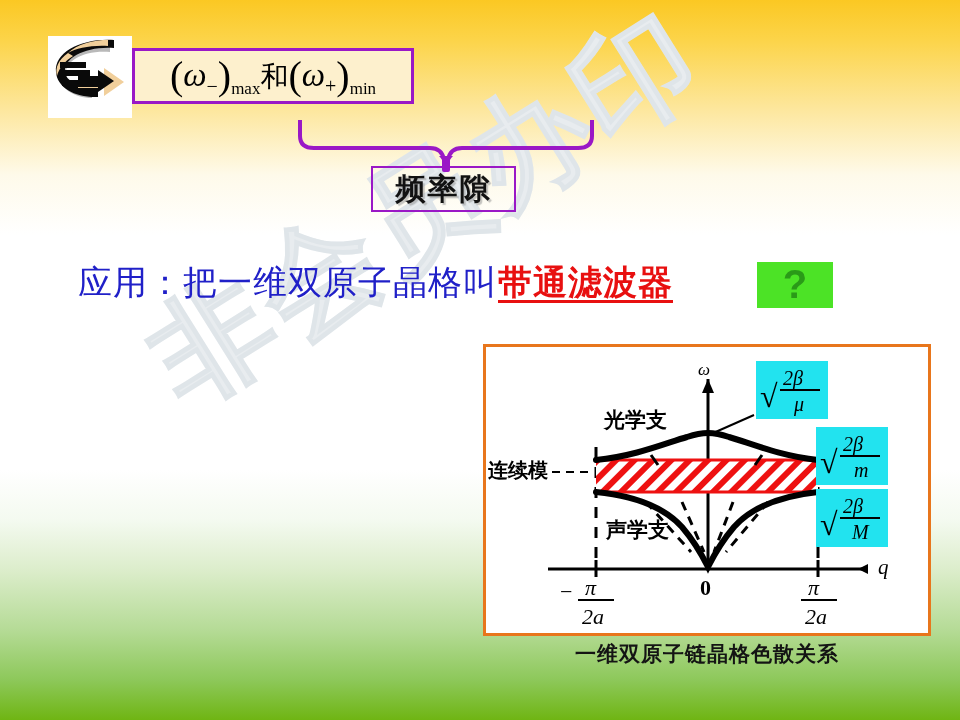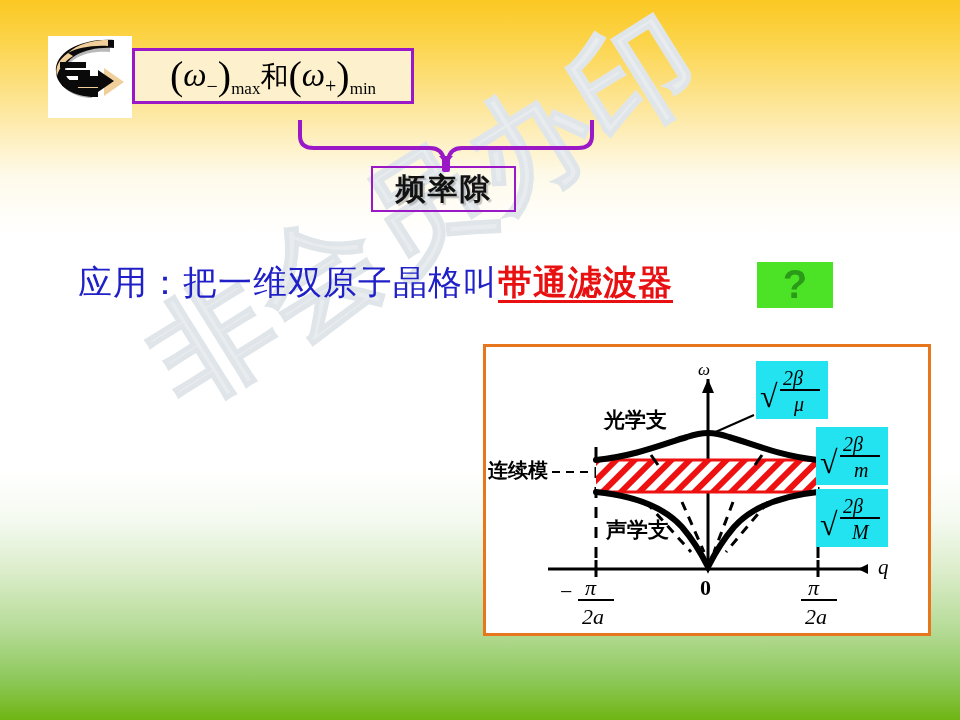--- a/index.html
+++ b/index.html
@@ -358,14 +358,15 @@
       </g>
       <text class="fig-mathup" x="214" y="248" font-size="22" font-weight="bold" fill="#000">0</text>
       <g>
         <text class="fig-math" x="322" y="248" font-size="22" fill="#000">π</text>
         <line x1="315" y1="253" x2="351" y2="253" stroke="#000" stroke-width="2"></line>
         <text class="fig-math" x="319" y="277" font-size="22" fill="#000">2a</text>
       </g>
     </svg>
   </div>
 
+  <div id="figure-caption">一维双原子链晶格色散关系</div>
 
 </div>
 
 </body></html>

